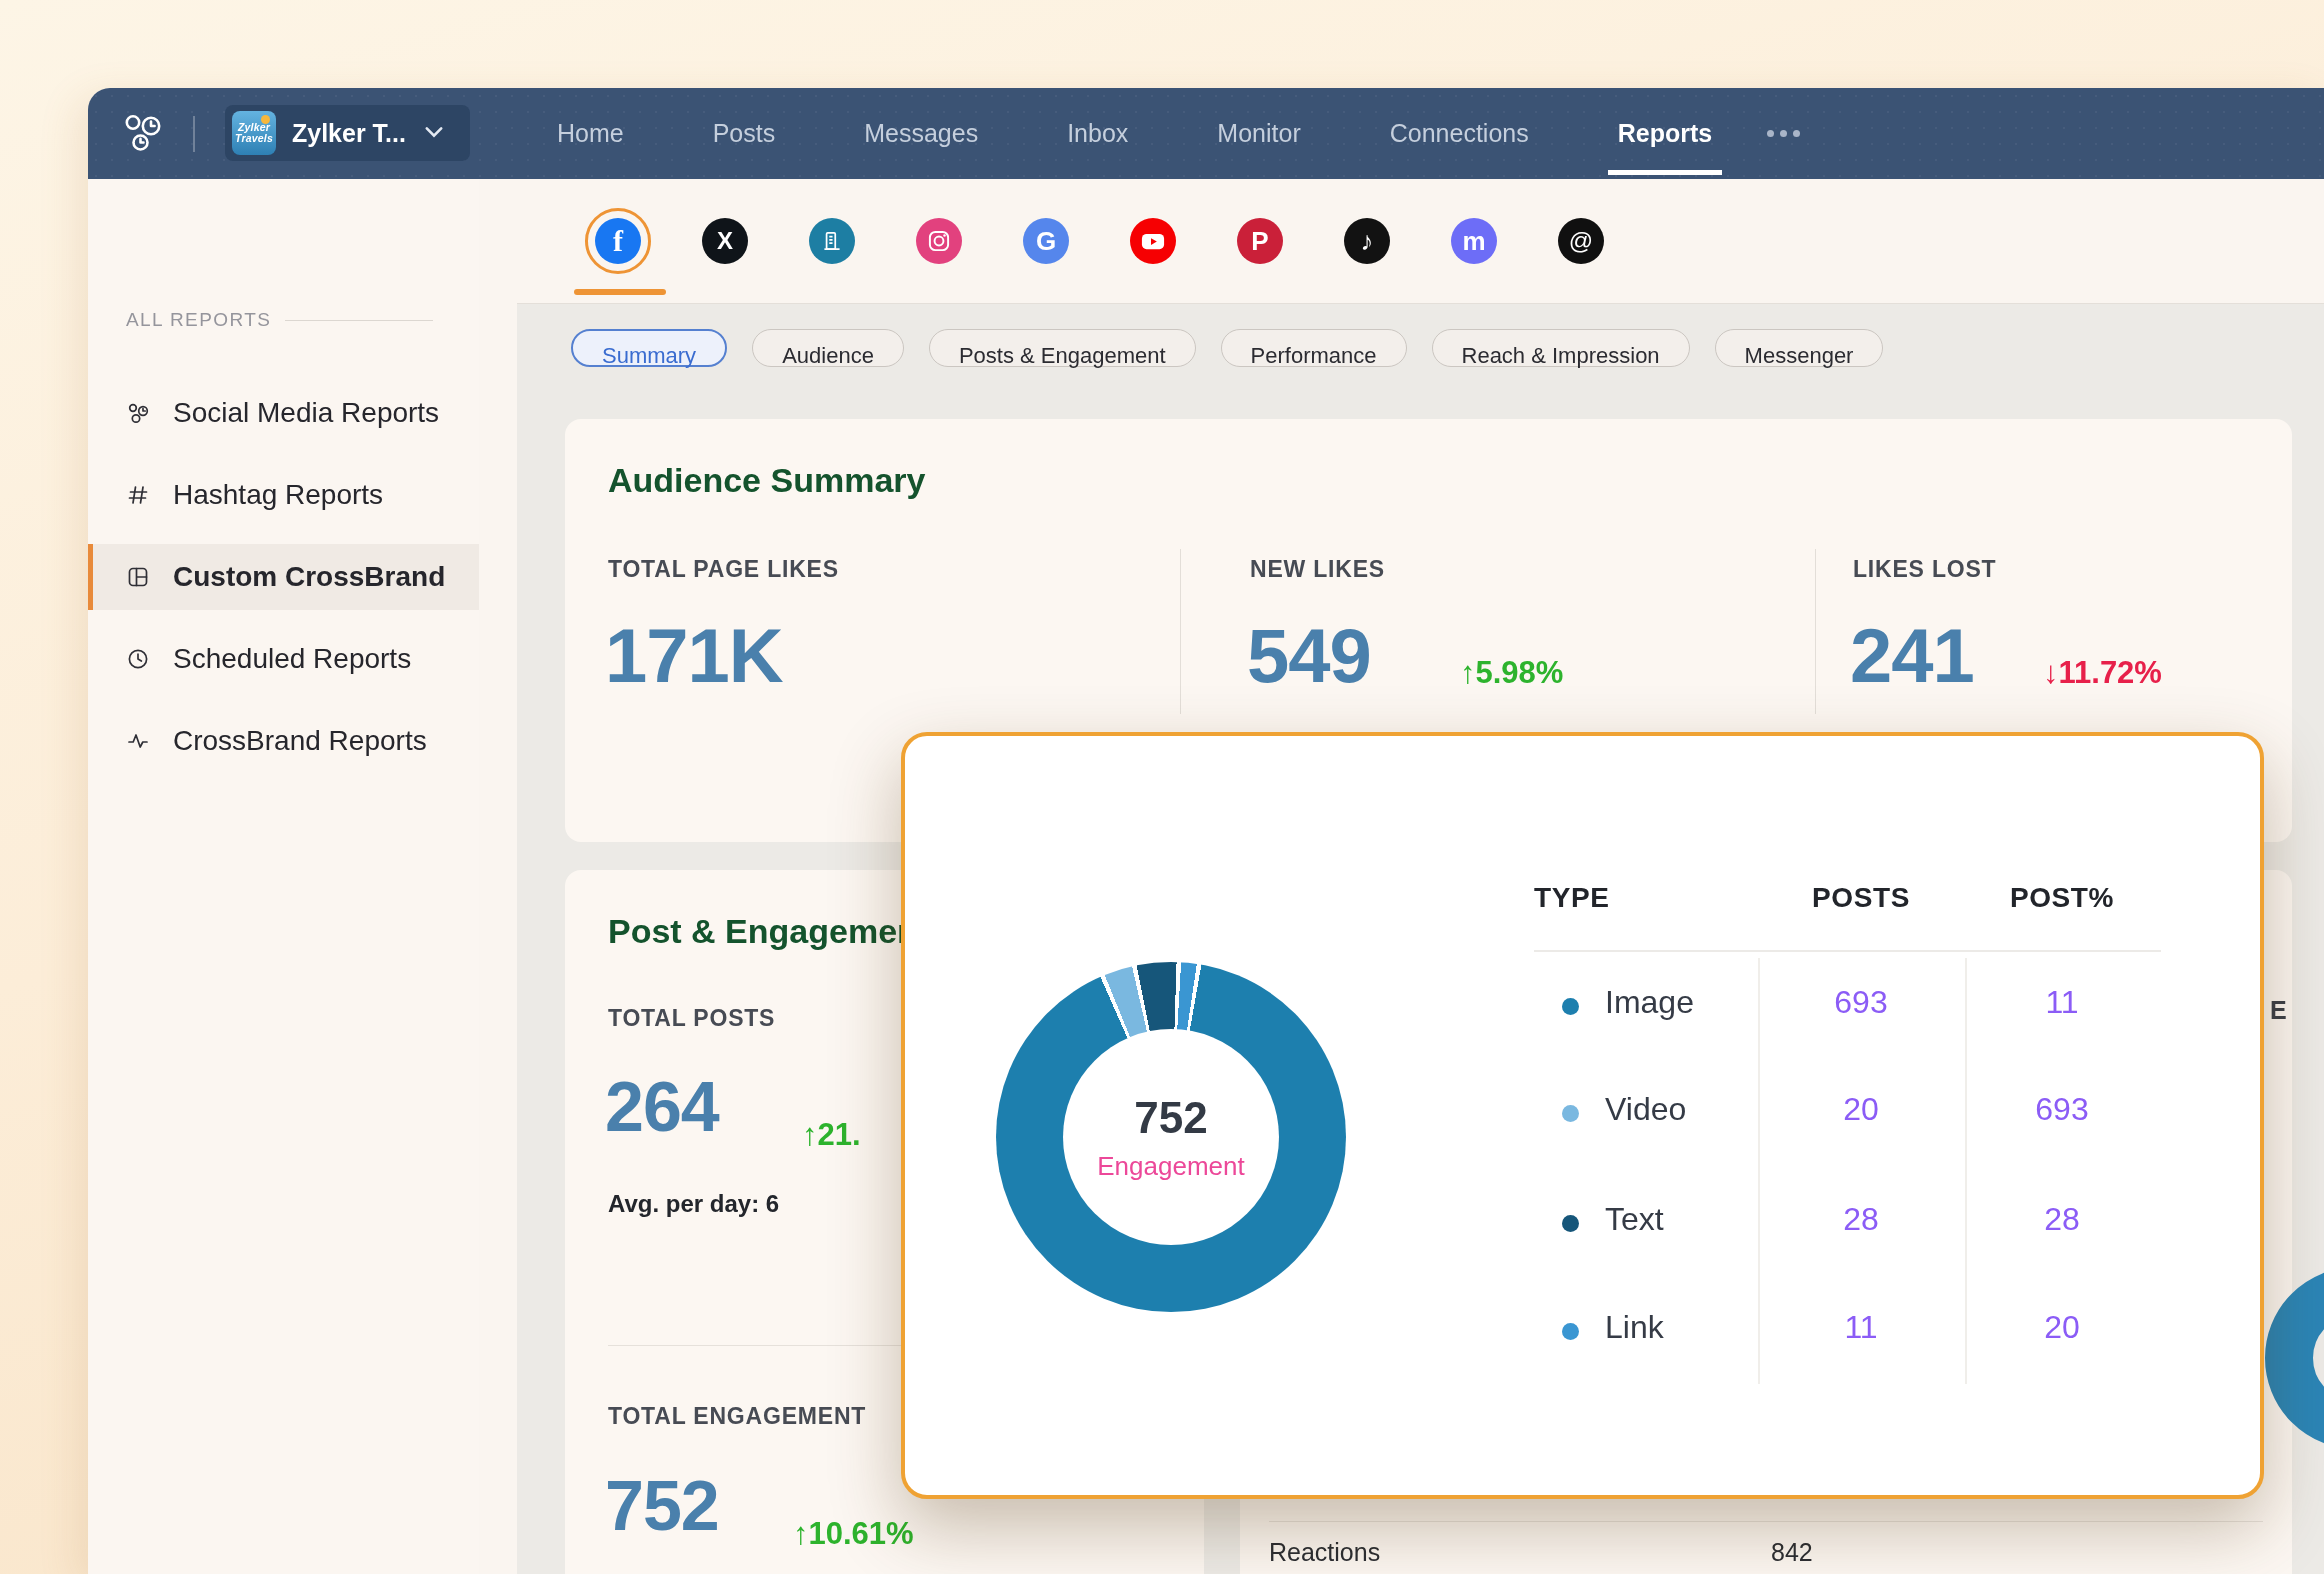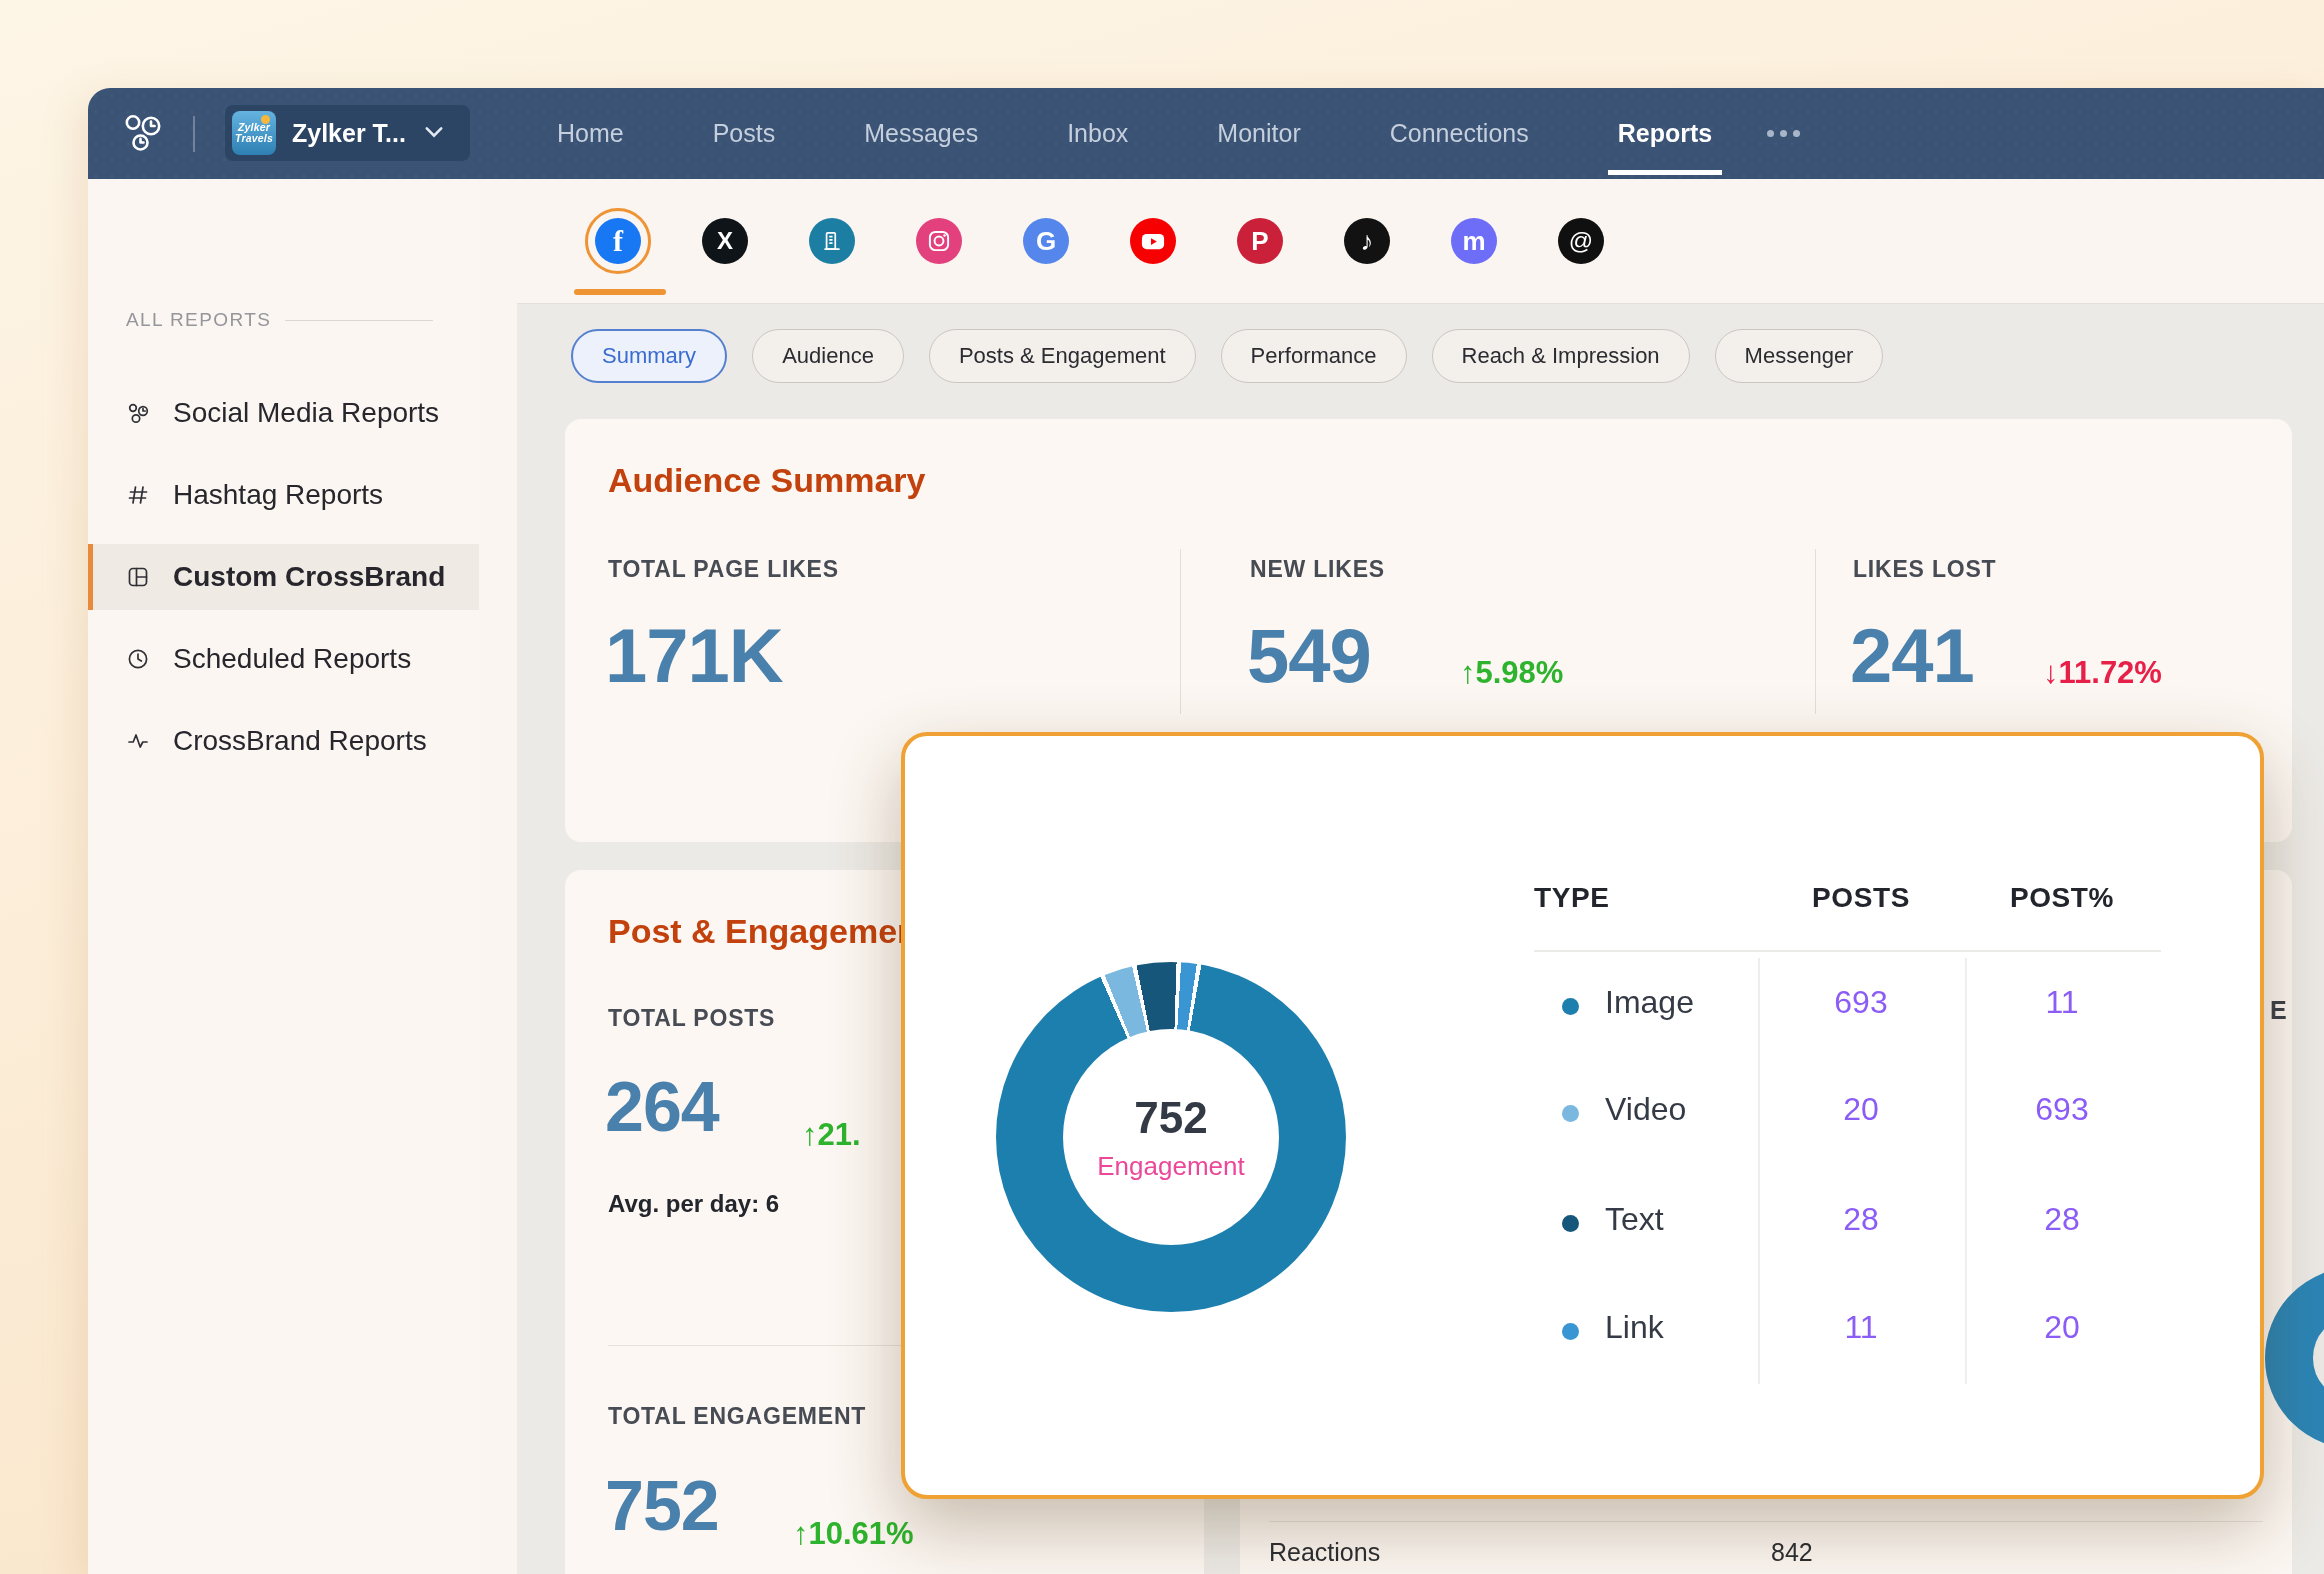--- a/index.html
+++ b/index.html
@@ -54,26 +54,26 @@
   .ch-slot.selected { border:3px solid #ee9435; border-radius:50%; }
   .ch-slot.selected .under { content:""; position:absolute; left:-14px; width:92px; height:6px; border-radius:3px;
     background:#ee9435; bottom:-24px; }
   .ch { width:46px; height:46px; border-radius:50%; display:flex; align-items:center; justify-content:center;
     color:#fff; overflow:hidden; }
   .ch .g { font-weight:700; font-size:26px; line-height:1; }
 
   
   .main { position:absolute; left:429px; top:216px; right:0; bottom:0; background:#eceae6; }
   .pills { position:absolute; left:54px; top:25px; display:flex; gap:25px; }
-  .pill { height:54px; line-height:52px; padding:0 29px; border-radius:27px; font-size:22px;
+  .pill { height:38px; line-height:52px; padding:0 29px; border-radius:27px; font-size:22px;
     background:#f3efeb; border:1px solid #cbc6c1; color:#2b2b31; cursor:pointer; white-space:nowrap; }
   .pill.active { background:#edf1fb; border:2px solid #5580d0; color:#3a6cd0; line-height:50px; }
 
   .card { position:absolute; background:#fcf7f2; border-radius:16px; }
-  .card-title { position:absolute; font-size:34px; font-weight:700; color:#c2410c; }
+  .card-title { position:absolute; font-size:34px; font-weight:700; color:#14532d; }
   .stat-label { position:absolute; font-size:23px; font-weight:600; color:#474b54; letter-spacing:.8px; }
   .stat-num { position:absolute; font-size:76px; font-weight:700; color:#4a80ac; letter-spacing:-1px; }
   .stat-num.md { font-size:70px; }
   .delta { position:absolute; font-size:31px; font-weight:700; }
   .up { color:#2db32d; } .down { color:#e7204a; }
   .vdiv { position:absolute; width:1px; background:#e3ded8; }
   .hdiv { position:absolute; height:1px; background:#e6e1db; }
   .note { position:absolute; font-size:24px; font-weight:600; color:#23262c; }
 
   

